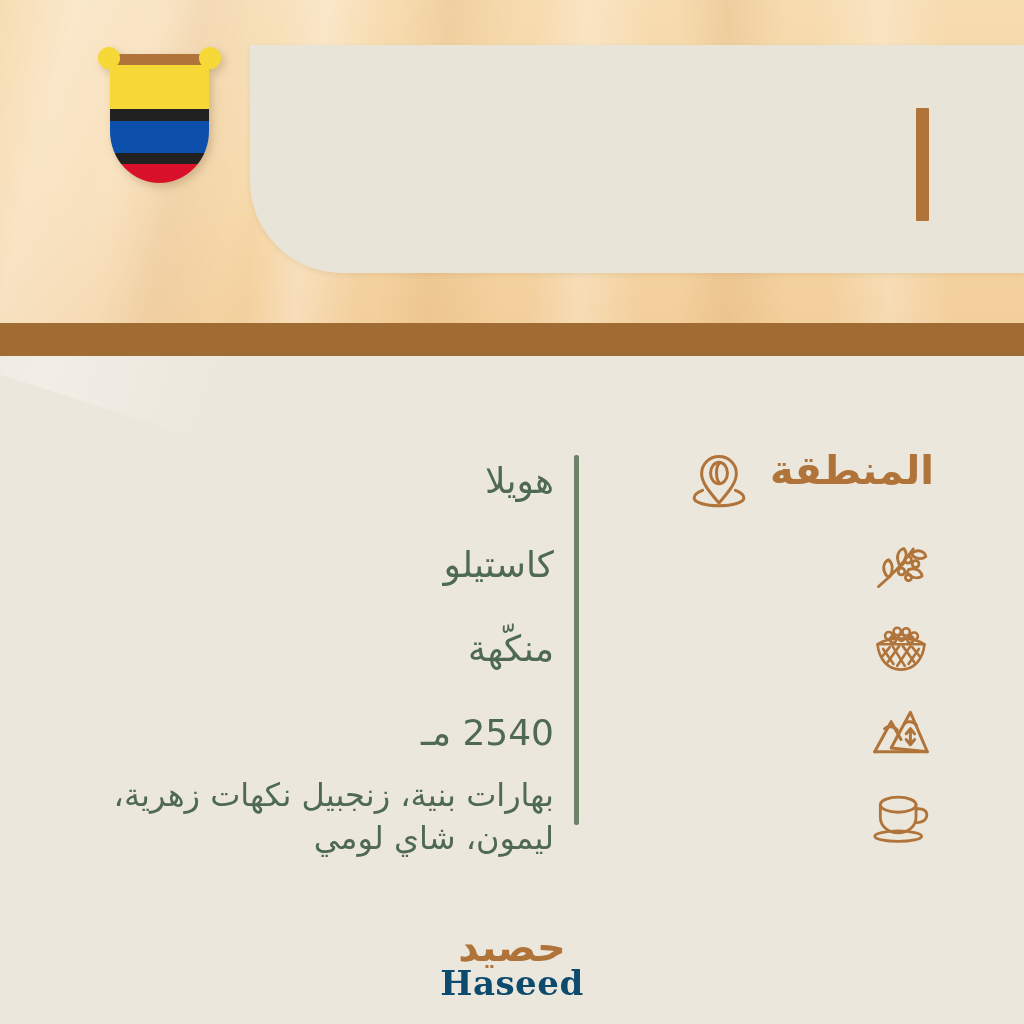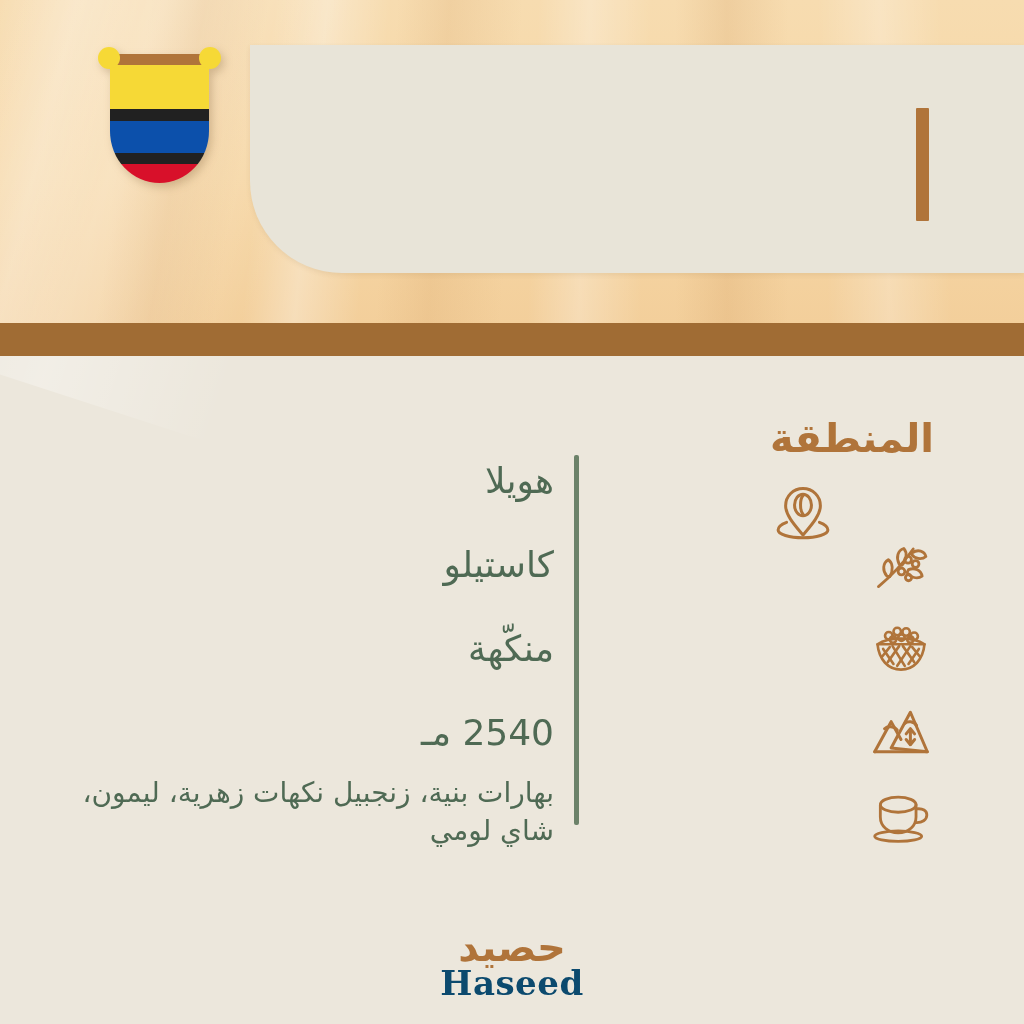--- a/index.html
+++ b/index.html
@@ -114,23 +114,23 @@
   .row {
     position: absolute;
     height: 84px;
     display: flex;
     align-items: center;
   }
   .row-label-side {
     position: absolute;
     right: 90px;
     display: flex;
-    align-items: flex-end;
+    align-items: flex-start;
     gap: 18px;
-    flex-direction: column;
+    flex-direction: row;
   }
   .row-icon {
     width: 66px; height: 66px;
     display: flex; align-items: center; justify-content: center;
     flex: 0 0 auto;
   }
   .row-label {
     color: #b0743a;
     font-size: 40px;
     font-weight: bold;
@@ -143,21 +143,21 @@
     color: #4f6a54;
     font-size: 36px;
     white-space: nowrap;
     text-align: center;
   }
   .notes-value {
     position: absolute;
     right: 470px;
     top: 0px;
     color: #4f6a54;
-    font-size: 28px;
+    font-size: 32px;
     line-height: 1.35;
     text-align: right;
     width: 520px;
     direction: rtl;
   }
 
   
   .logo {
     position: absolute;
     left: 0; bottom: 22px;

